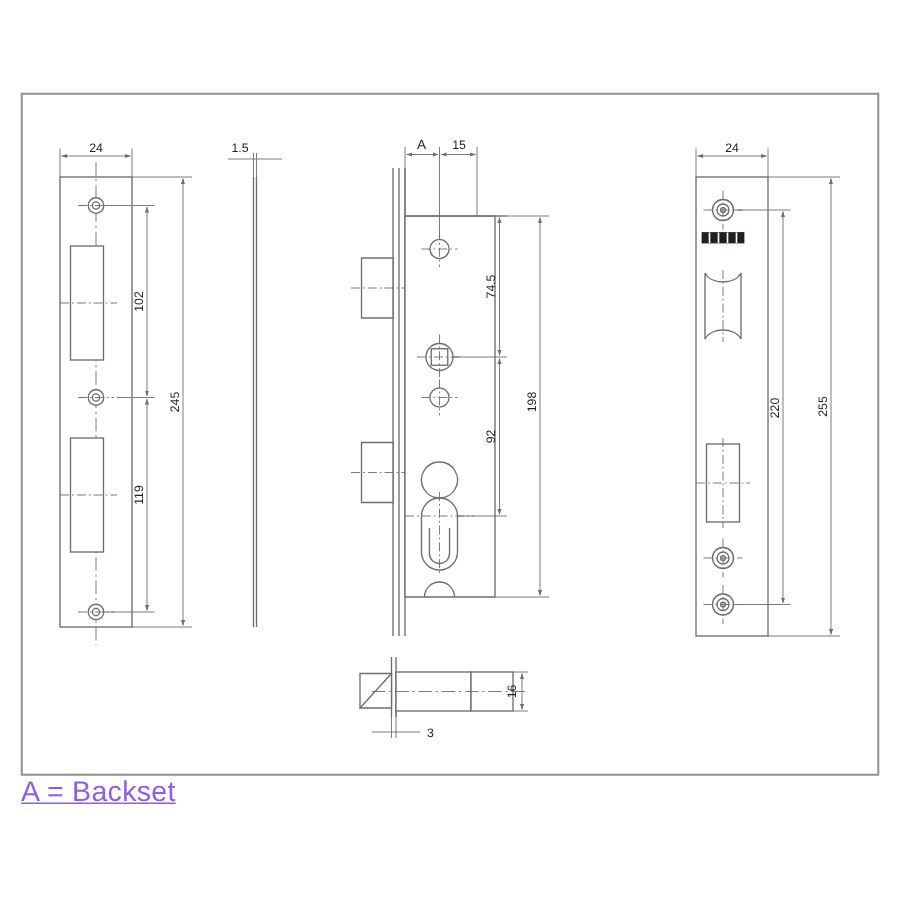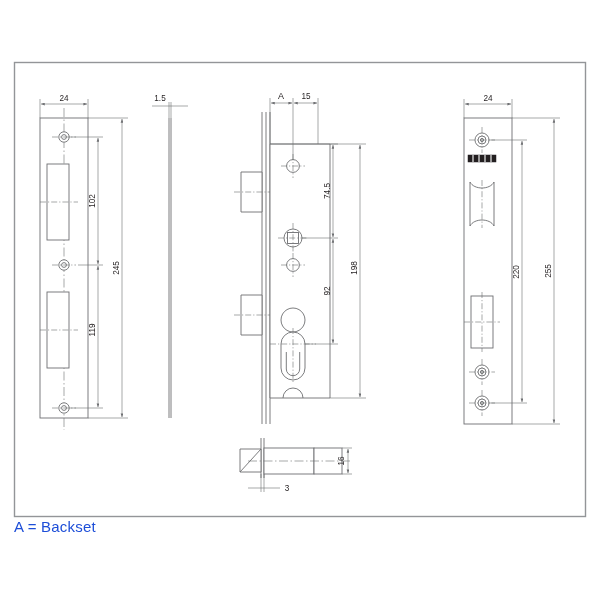--- a/index.html
+++ b/index.html
@@ -1,21 +1,21 @@
 <!DOCTYPE html>
 <html><head>
 <meta charset="utf-8">
 <style>
   html,body{margin:0;padding:0;background:#ffffff;}
   body{width:600px;height:600px;overflow:hidden;
        font-family:"Liberation Sans", sans-serif;color:#231f20;}
   #stage{position:relative;width:591px;height:600px;padding-left:19px;}
   svg#drawing{position:absolute;left:0;top:0;width:600px;height:600px;display:block;}
-  .caption{position:absolute;left:14px;top:518px;font-size:15px;
-           letter-spacing:.2px;color:#1d4ed8;white-space:nowrap;}
+  .caption{position:absolute;left:14px;top:518px;font-size:19px;
+           letter-spacing:.2px;color:#8b5cf6;white-space:nowrap;text-decoration:underline;}
 </style>
 </head>
 <body>
 
 <div id="stage">
 
   <svg id="drawing" viewBox="0 0 600 600">
     <defs>
       <style>
         .ln   { stroke:#6d6e71; stroke-width:0.9; fill:none; }

